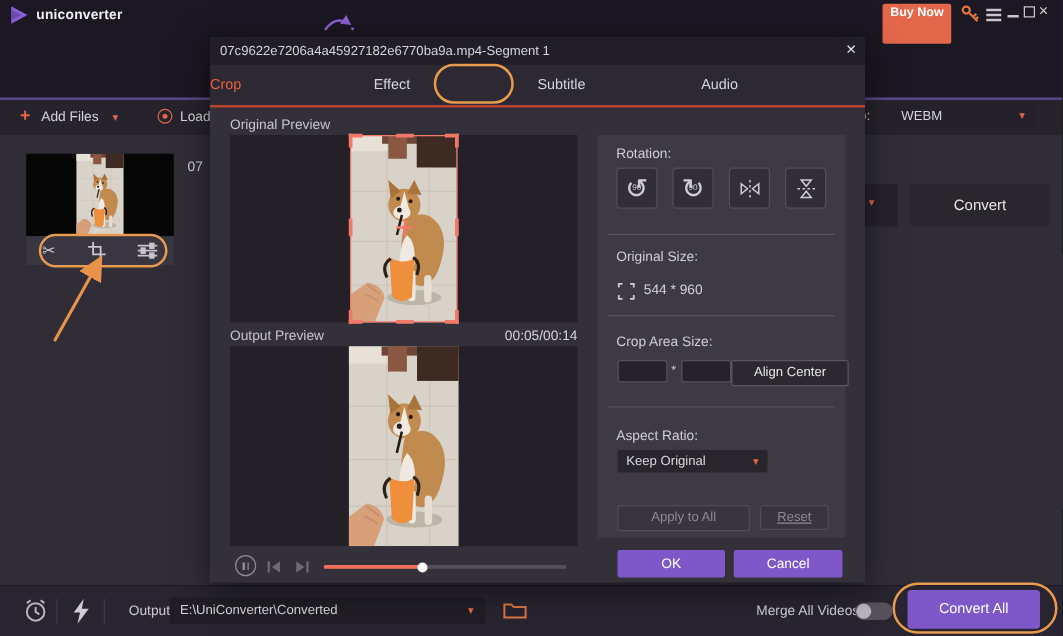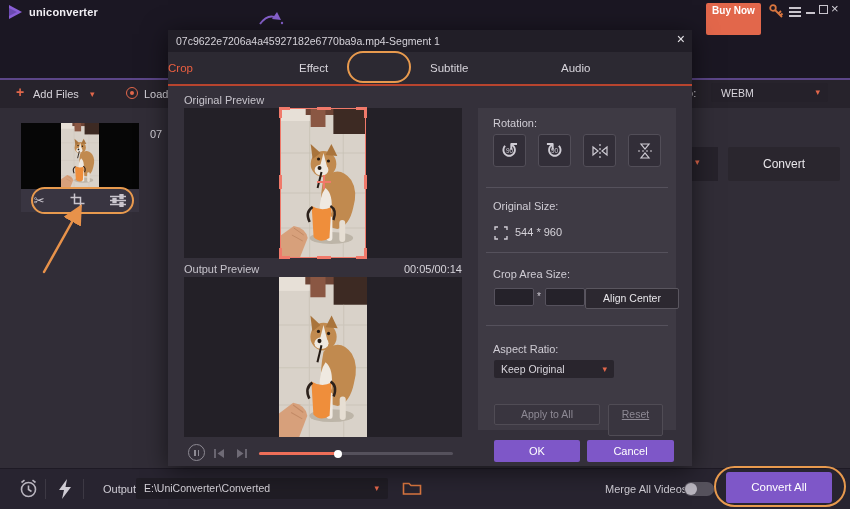--- a/index.html
+++ b/index.html
@@ -133,21 +133,21 @@
   .sizeinput { position:absolute; width:37px; height:18px; background:#25222a; border:1px solid #56525d; border-radius:2px;
     color:#e9e7ec; font-size:10.5px; text-align:center; font-family:Liberation Sans, sans-serif;padding-left:38px; }
   [data-name="size-separator"] { position:absolute; left:59px; top:183px; font-size:10px; color:#cfccd4; }
   [data-name="align-center-button"] { position:absolute; left:107px; top:180px; width:94px; height:21px; background:#2c2830;
     border:1px solid #5a565f; border-radius:2px; color:#e8e6ea; font-size:10.5px; text-align:center; line-height:19px; cursor:pointer; }
   [data-name="aspect-ratio-select"] { position:absolute; left:16px; top:252px; width:120px; height:18px; background:#29252d; border-radius:2px; cursor:pointer; }
   [data-name="aspect-ratio-select"] .txt { position:absolute; left:7px; top:3px; font-size:10.5px; color:#d9d6dd; }
   [data-name="aspect-ratio-select"] .car { position:absolute; right:7px; top:3.5px; font-size:9px; color:#e2674b; }
   [data-name="apply-to-all-button"] { position:absolute; left:16px; top:296px; width:106px; height:21px; background:#39353f;
     border:1px solid #504c55; border-radius:2px; color:#8d8994; font-size:10.5px; text-align:center; line-height:19px; cursor:pointer; }
-  [data-name="reset-button"] { position:absolute; left:130px; top:296px; width:55px; height:32px; background:#39353f;
+  [data-name="reset-button"] { position:absolute; left:130px; top:296px; width:55px; height:20px; background:#39353f;
     border:1px solid #504c55; border-radius:2px; color:#8d8994; font-size:10.5px; text-align:center; line-height:19px; cursor:pointer;text-decoration:underline; }
   [data-name="ok-button"] { position:absolute; left:326px; top:410px; width:86px; height:22px; background:#7e57c8;
     border-radius:2px; color:#fff; font-size:11px; text-align:center; line-height:22px; cursor:pointer; }
   [data-name="cancel-button"] { position:absolute; left:419px; top:410px; width:87px; height:22px; background:#7e57c8;
     border-radius:2px; color:#fff; font-size:11px; text-align:center; line-height:22px; cursor:pointer; }
 
   
   .annot { position:absolute; border:2px solid #e89a4e; border-radius:16px; z-index:60; pointer-events:none; }
   [data-name="annotation-crop-tab-ring"] { left:347px; top:51px; width:64px; height:32px; }
   [data-name="annotation-tools-ring"] { left:31px; top:187px; width:103px; height:27px; }

